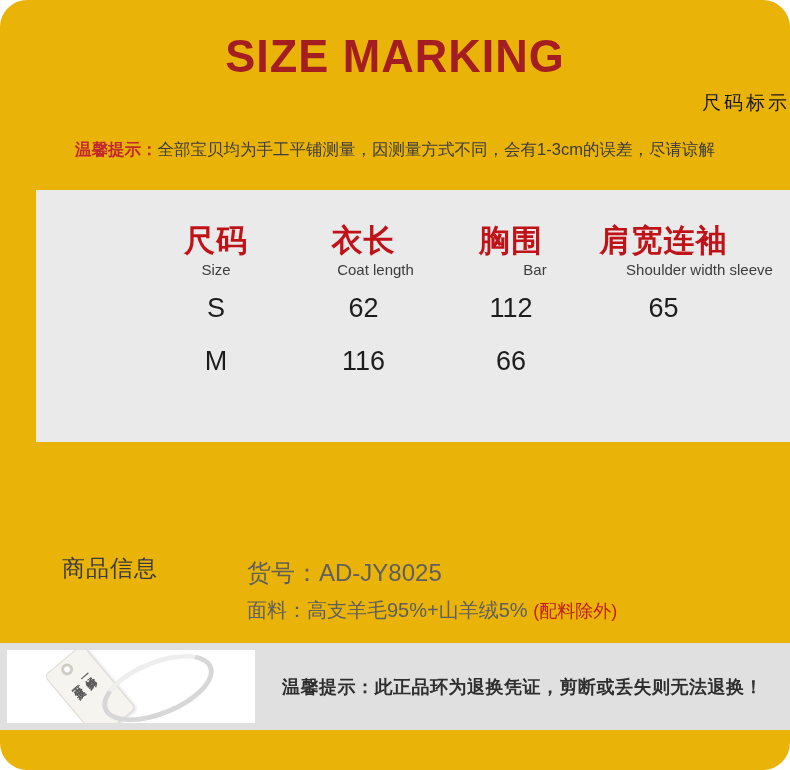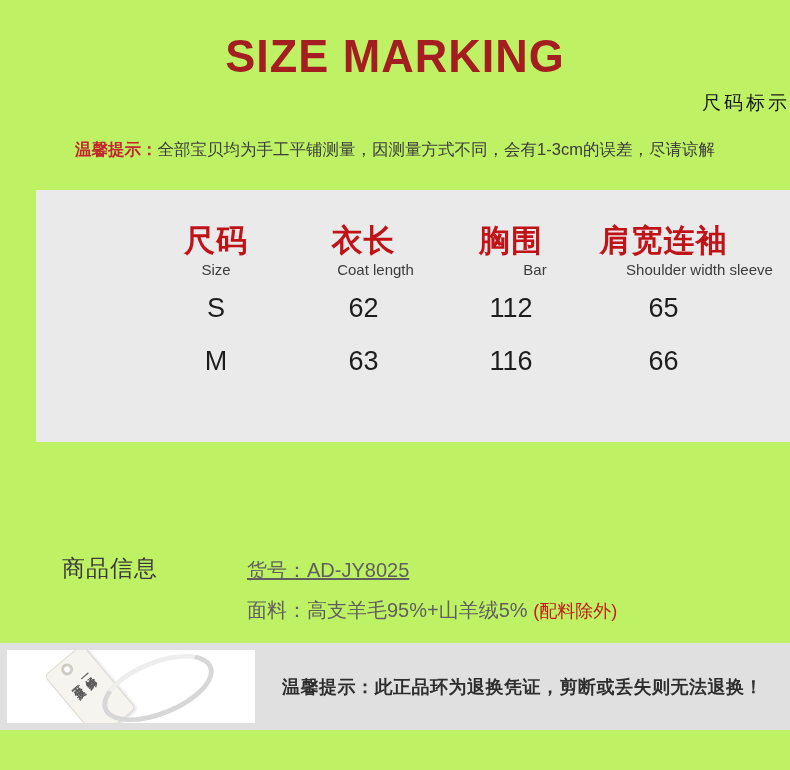--- a/index.html
+++ b/index.html
@@ -7,22 +7,22 @@
     --header_red:#c01318;
     --notice_red:#c1272d;
     --bright_red:#e3101e;
     --section_bg:#eaeaea;
     --strip_bg:#e0e0e0;
     --dark_text:#323232;
     --gray_text:#5f5f5f;
   }
   html,body{margin:0;padding:0;background:#fff;}
   .page{
-    position:relative;width:790px;height:770px;background:#bef264;overflow:hidden;
-    font-family:"Liberation Sans","DejaVu Sans",sans-serif;color:var(--dark_text);
+    position:relative;width:790px;height:770px;background:#eab308;overflow:hidden;
+    font-family:"Liberation Sans","DejaVu Sans",sans-serif;color:var(--dark_text);border-radius:27px;
   }
   
   .title-en{
     position:absolute;top:30px;left:0;width:100%;text-align:center;
     font-size:45px;font-weight:bold;letter-spacing:1px;color:var(--brand_red);
     transform:scaleY(1.04);
   }
   .title-zh{
     position:absolute;top:90px;left:0;width:100%;text-align:right;
     font-size:19px;letter-spacing:3px;color:#161616;font-weight:500;
@@ -53,21 +53,21 @@
     position:absolute;top:420px;left:0;width:790px;height:116px;
     background:var(--section_bg);
   }
   .advice-heading{position:absolute;left:64px;top:13px;font-size:25px;color:#2b2b2b;letter-spacing:1px;}
   .advice-sub{position:absolute;left:71px;top:48px;font-size:14px;color:#3c3c3c;}
   .advice-star{position:absolute;left:190px;top:44px;font-size:36px;color:var(--bright_red);font-weight:bold;line-height:1;}
   .advice-s{position:absolute;left:250px;top:47px;font-size:19px;font-weight:500;color:#222;}
   .advice-m{position:absolute;left:527px;top:47px;font-size:19px;font-weight:500;color:#222;}
   
   .product-heading{position:absolute;left:62px;top:553px;font-size:23px;color:#3a3a3a;letter-spacing:1px;}
-  .info-line1{position:absolute;left:247px;top:557px;font-size:20px;color:var(--gray_text);text-decoration:underline;}
+  .info-line1{position:absolute;left:247px;top:557px;font-size:24px;color:var(--gray_text);}
   .info-line2{position:absolute;left:247px;top:597px;font-size:20px;color:var(--gray_text);}
   .info-line2 .red-note{color:#c0201c;font-size:18px;}
   
   .tag-strip{
     position:absolute;top:643px;left:0;width:790px;height:87px;
     background:var(--strip_bg);
   }
   .tag-box{
     position:absolute;left:7px;top:7px;width:248px;height:73px;background:#fff;overflow:hidden;
   }
@@ -124,21 +124,20 @@
         <span class="cell">Shoulder width sleeve</span>
       </div>
       <div class="trow trow-s">
         <span class="cell">S</span>
         <span class="cell">62</span>
         <span class="cell">112</span>
         <span class="cell">65</span>
       </div>
       <div class="trow trow-m">
         <span class="cell">M</span>
-        <span class="cell">63</span>
         <span class="cell">116</span>
         <span class="cell">66</span>
       </div>
     </div>
   </div>
 
 
   <div class="product-heading">商品信息</div>
   <div class="info-line1">
     <span>货号：</span><span>AD-JY8025</span>

